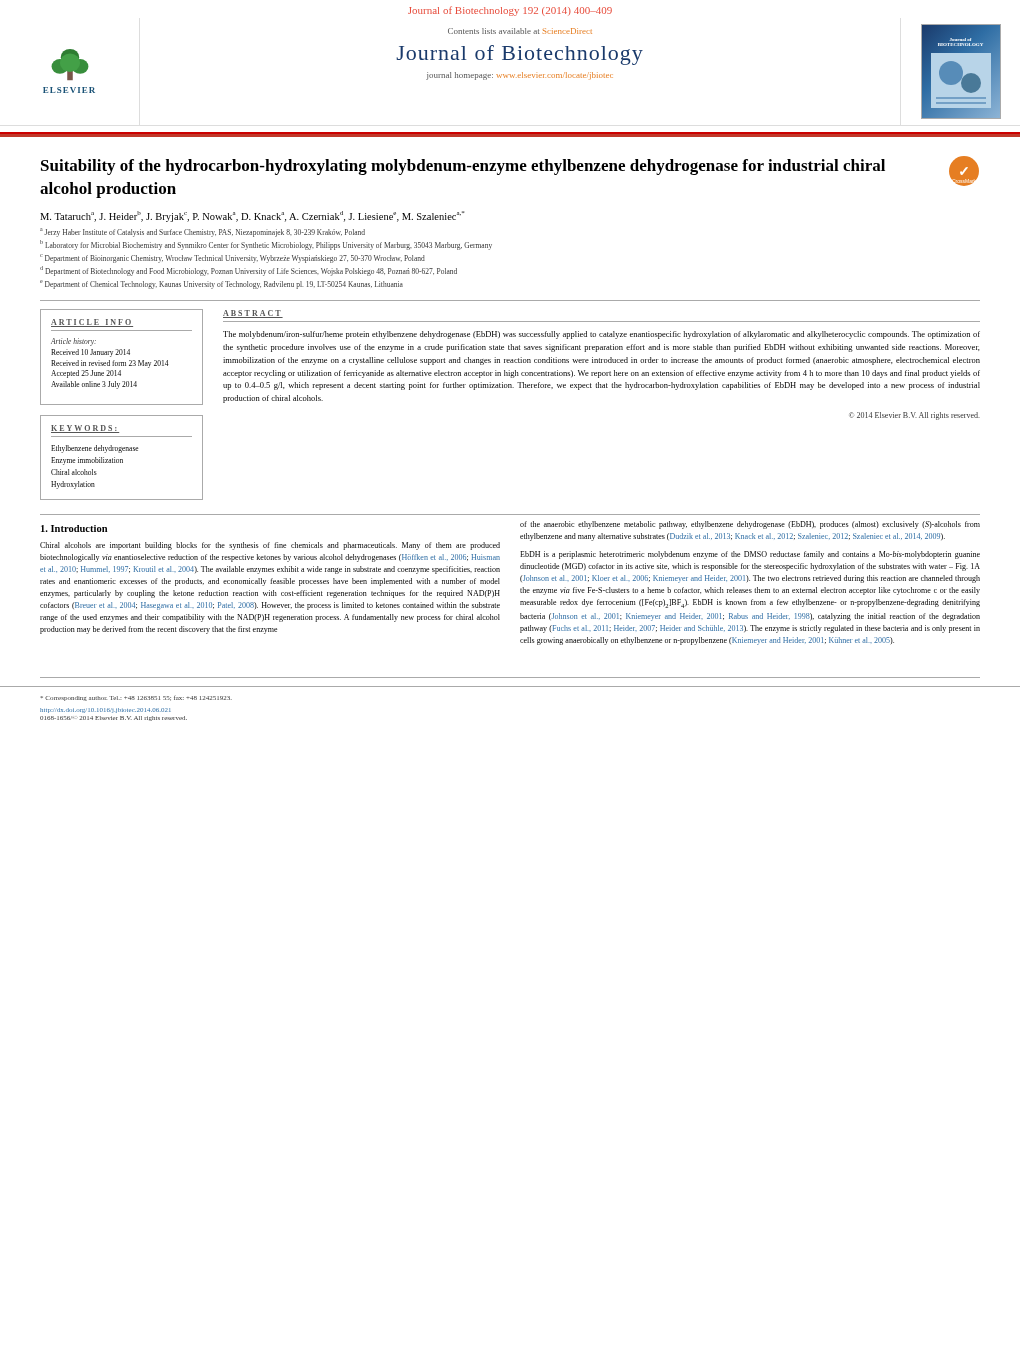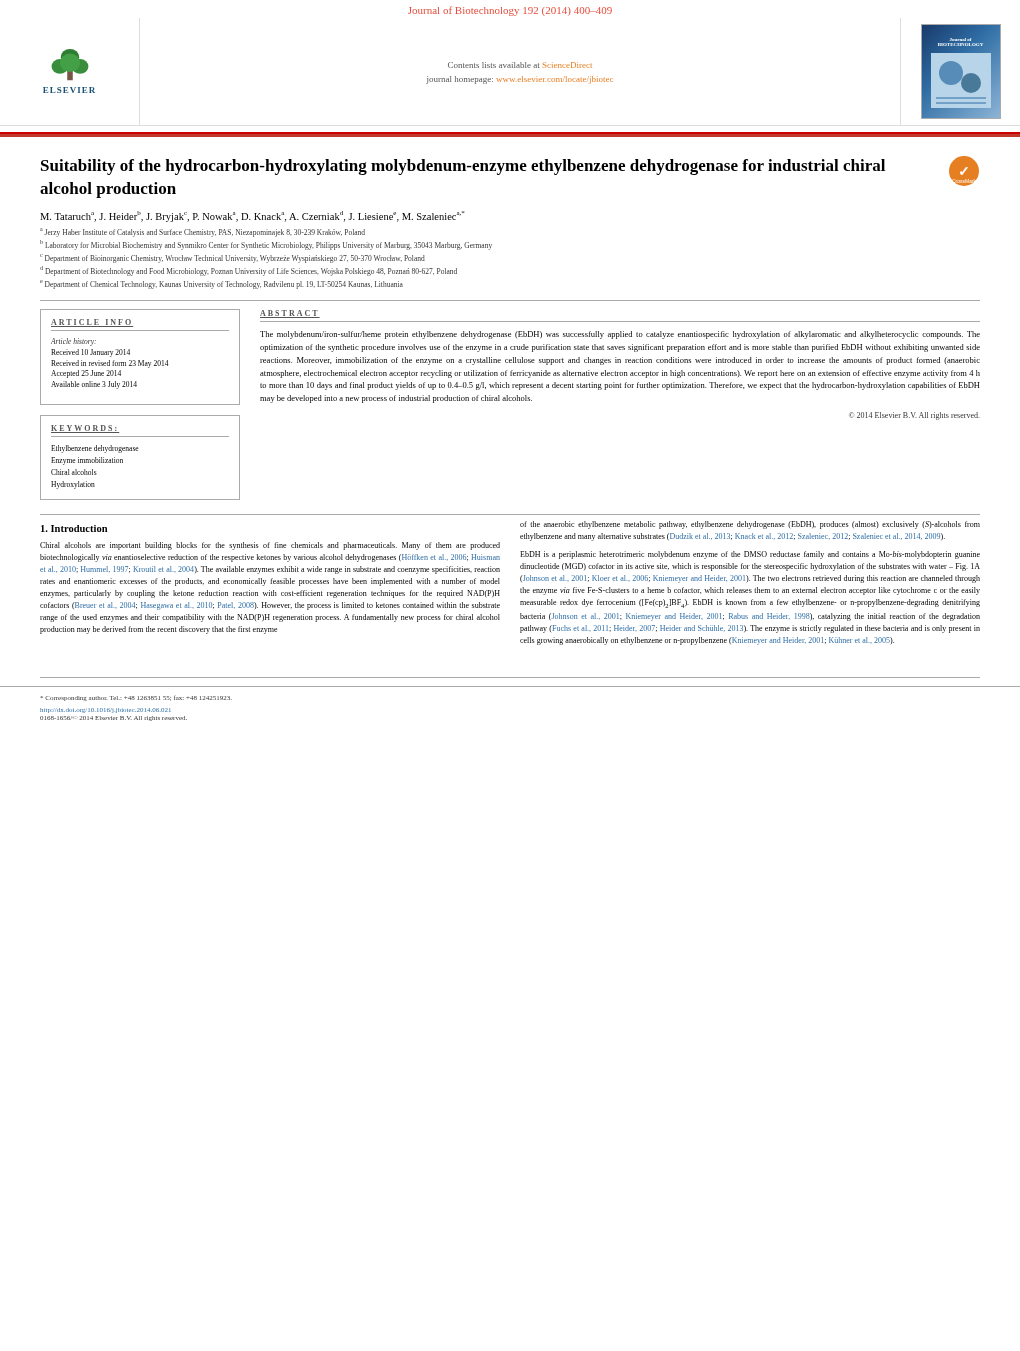--- a/index.html
+++ b/index.html
@@ -45,21 +45,20 @@
       font-weight: bold;
       color: #1a5276;
       letter-spacing: 1px;
       margin-top: 2px;
     }
     .header-center {
       flex: 1;
       display: flex;
       flex-direction: column;
       align-items: center;
-      justify-content: center;
       padding: 8px 10px;
     }
     .sciencedirect-line {
       font-size: 9px;
       color: #555;
       margin-bottom: 4px;
     }
     .sciencedirect-link {
       color: #e67e22;
       text-decoration: none;
@@ -173,21 +172,21 @@
       margin: 8px 0;
     }
 
     
     .two-col {
       display: flex;
       gap: 20px;
       margin-top: 8px;
     }
     .left-col {
-      width: 200px;
+      width: 163px;
       flex-shrink: 0;
     }
     .right-col {
       flex: 1;
     }
 
     
     .article-info-box {
       border: 1px solid #aaa;
       padding: 8px 10px;
@@ -325,20 +324,21 @@
           <ellipse cx="25" cy="16" rx="11" ry="10" fill="#43a047"></ellipse>
         </svg>
         <div class="elsevier-text">ELSEVIER</div>
       </div>
 
       <div class="header-center">
         <div class="sciencedirect-line">
           <span>Contents lists available at </span>
           <a class="sciencedirect-link" href="#">ScienceDirect</a>
         </div>
+        <div class="journal-title-main">Journal of Biotechnology</div>
         <div class="journal-homepage-line">
           <span>journal homepage: </span>
           <a class="journal-homepage-link" href="#">www.elsevier.com/locate/jbiotec</a>
         </div>
       </div>
 
       <div class="header-right">
         <div class="journal-cover">
           <div class="journal-cover-title">Journal of<br>BIOTECHNOLOGY</div>
           <div class="journal-cover-img">

